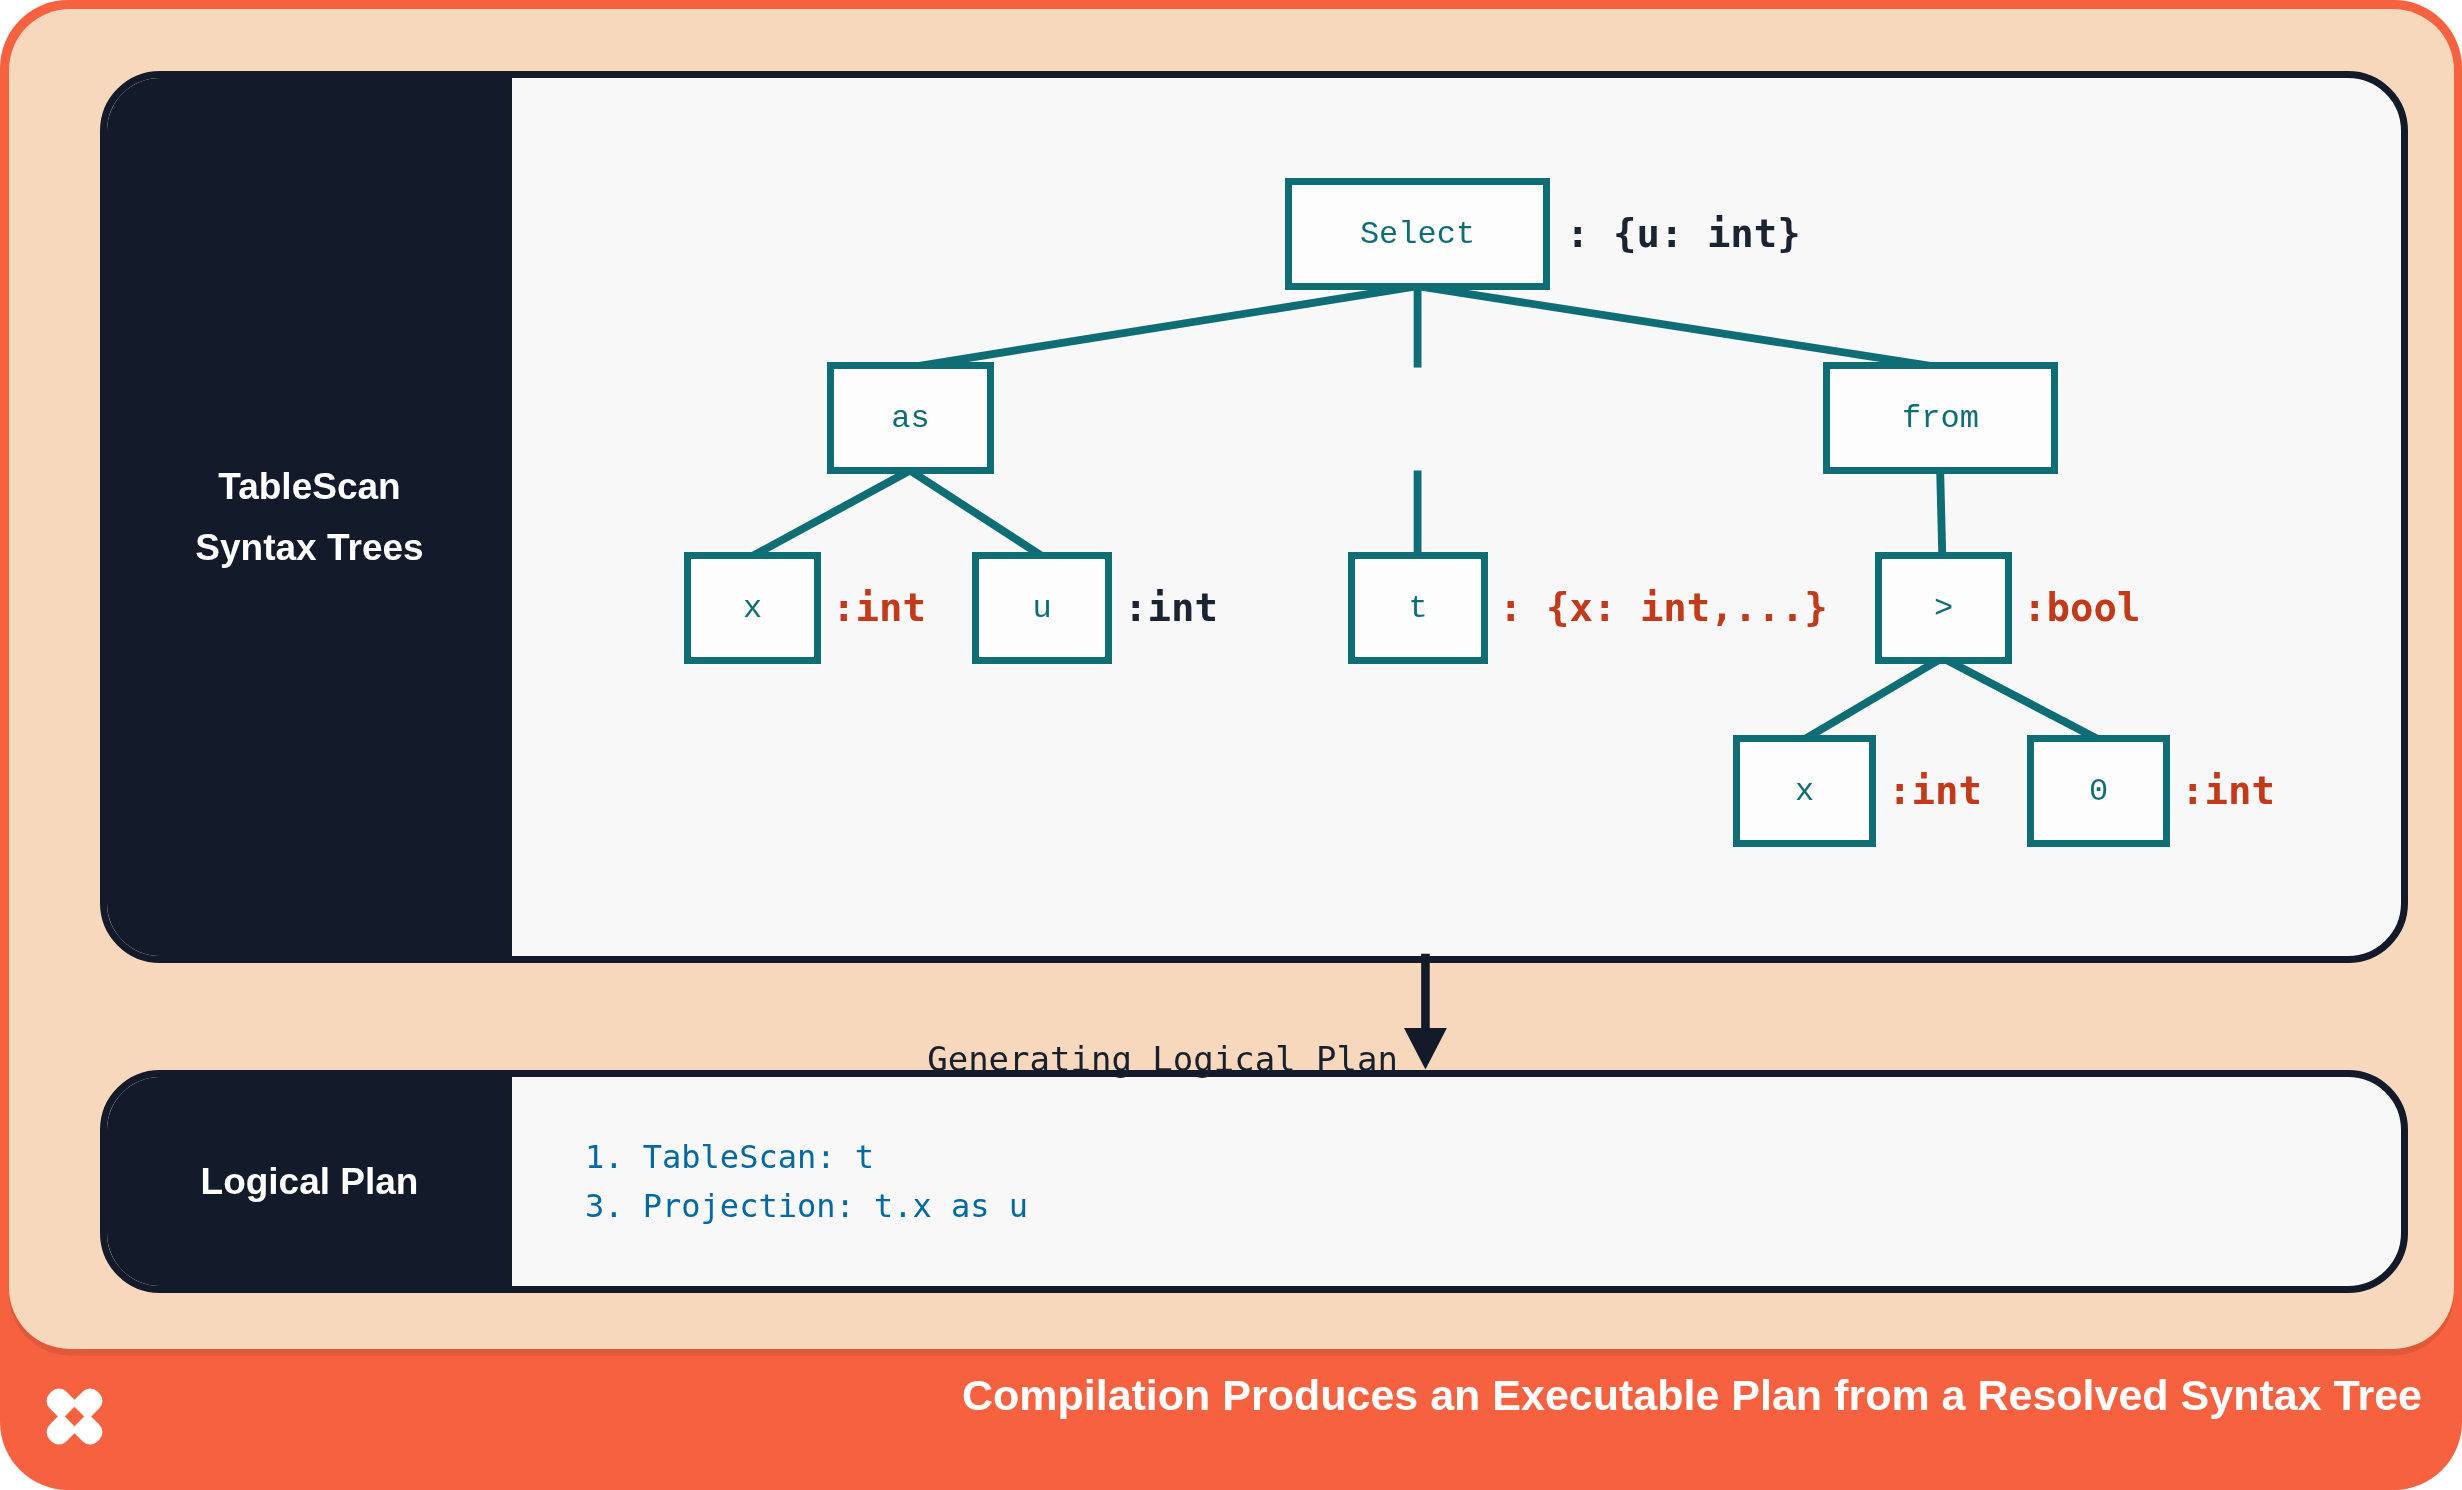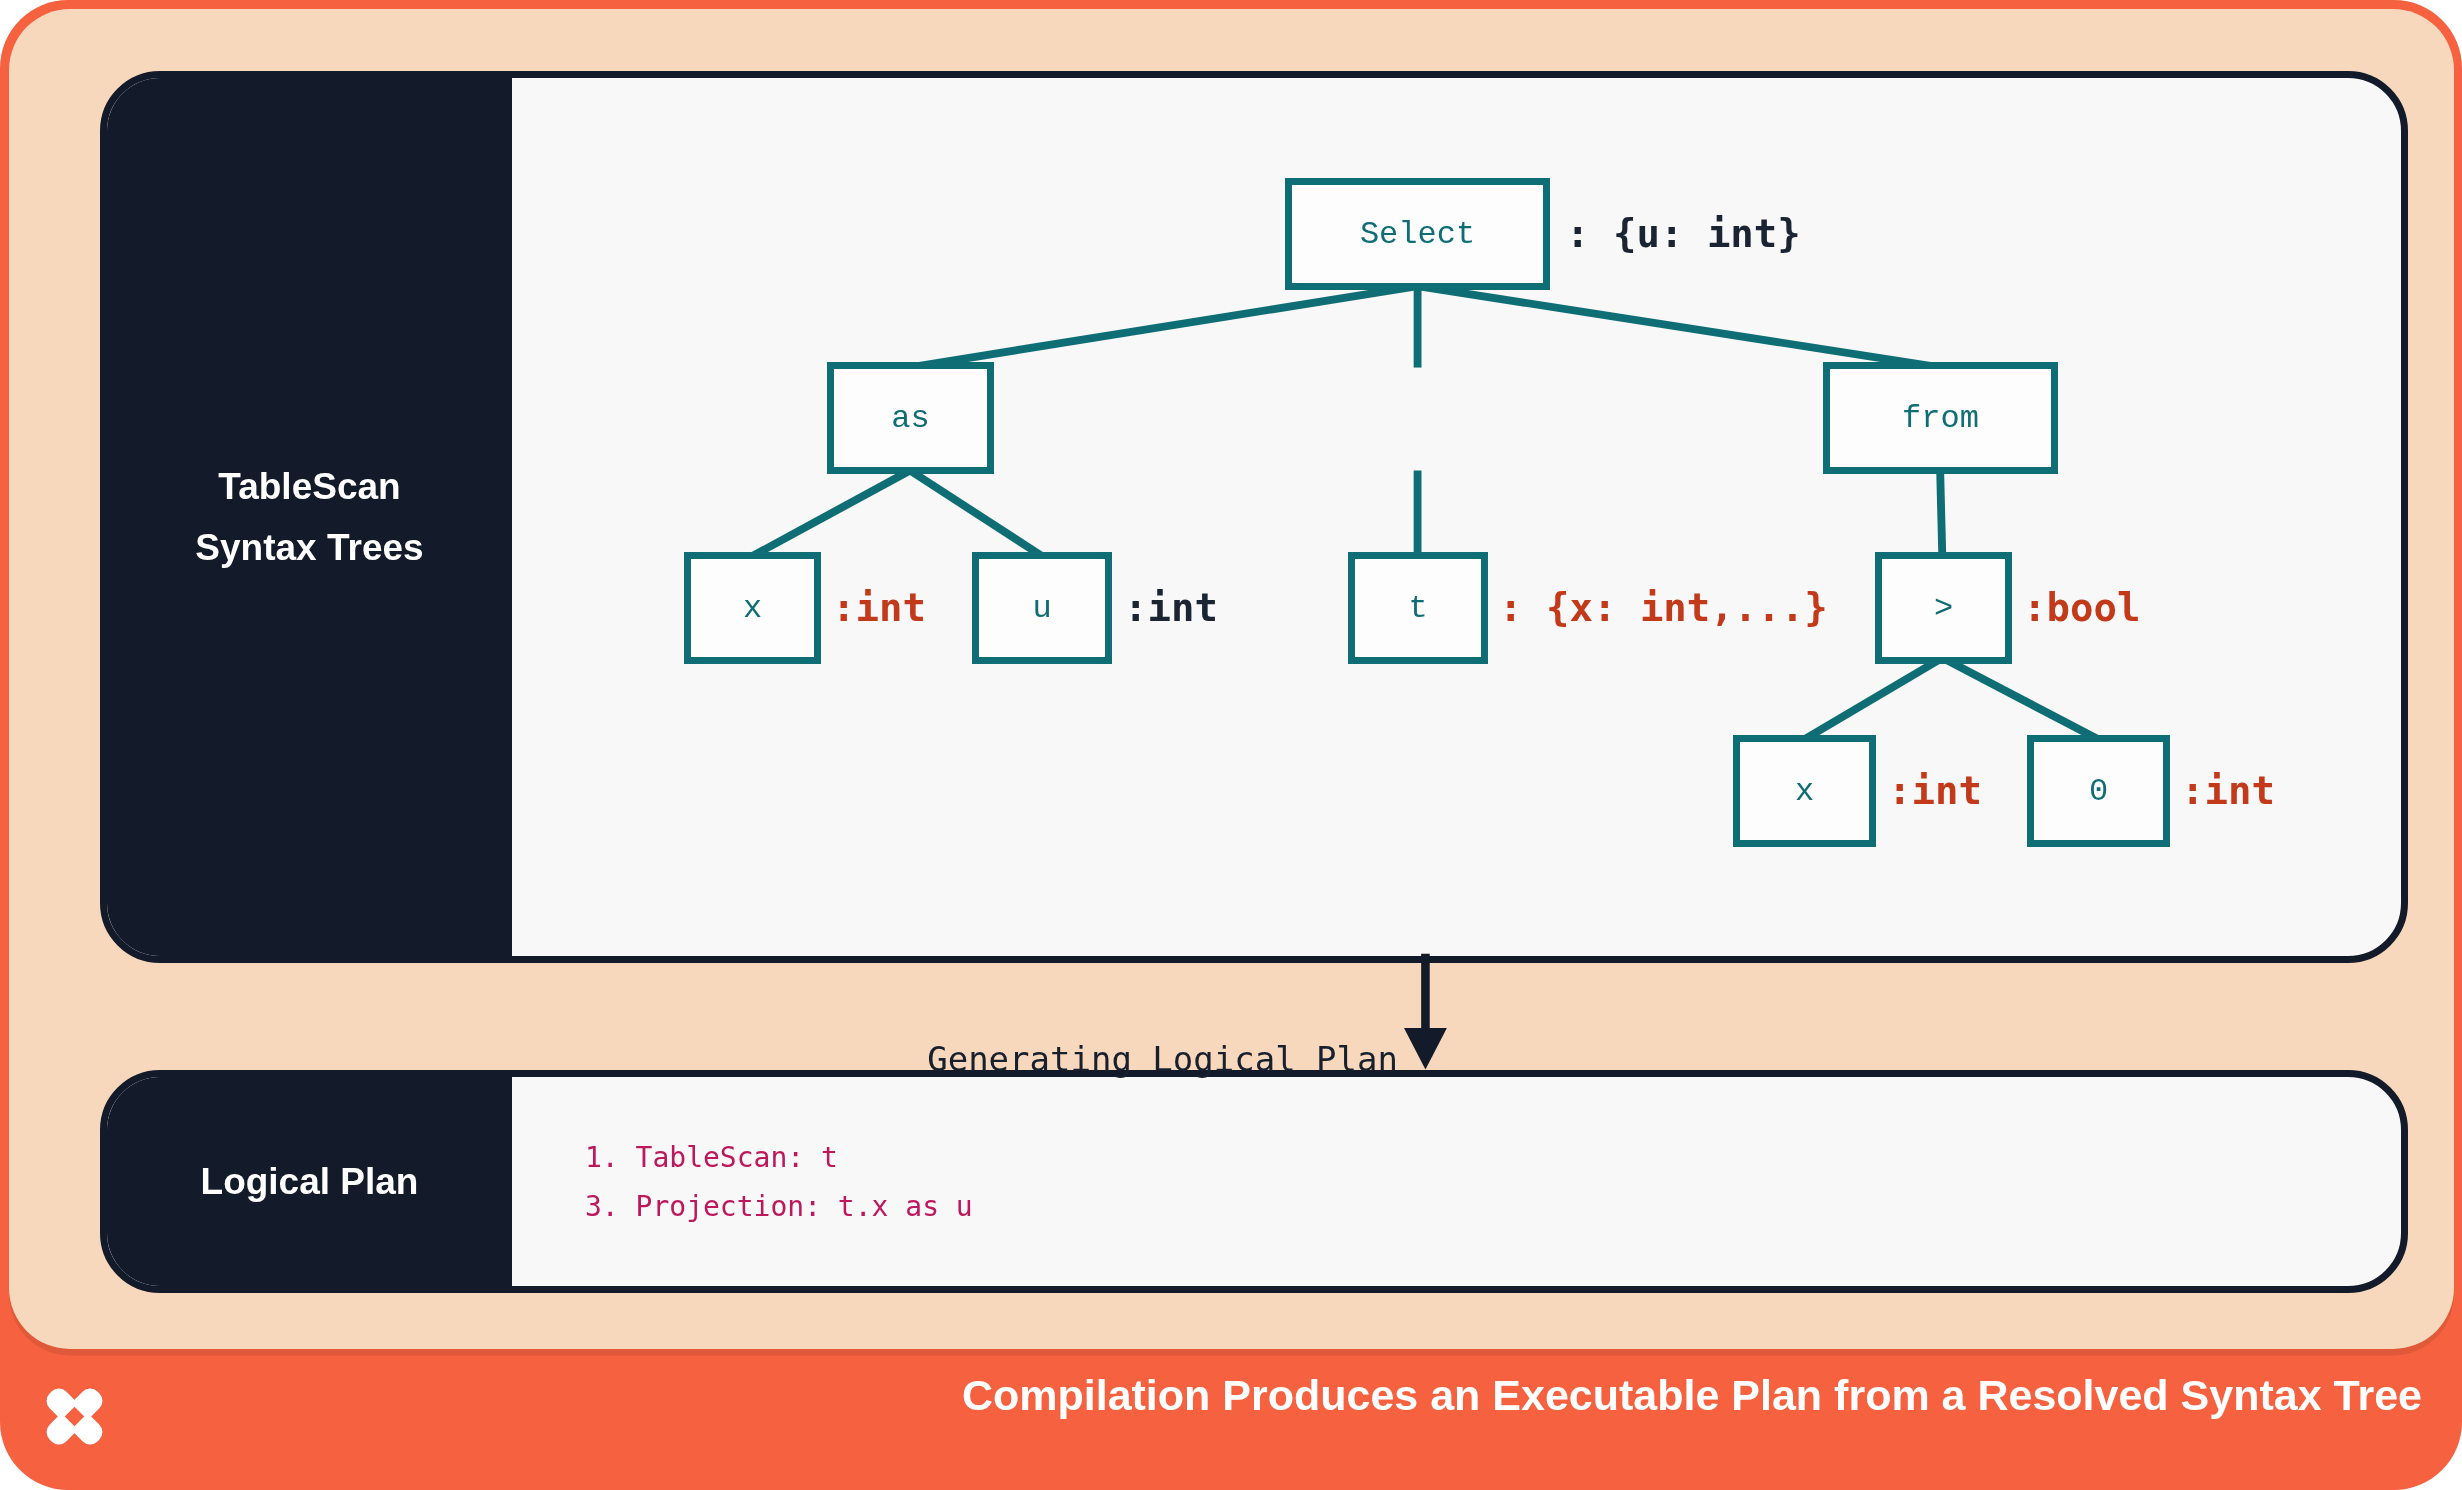--- a/index.html
+++ b/index.html
@@ -53,22 +53,22 @@
   
   .connectors{position:absolute;left:0;top:0;z-index:3;pointer-events:none;}
 
   
   .transition-label{position:absolute;left:908px;top:1035px;width:490px;height:49px;
         line-height:49px;text-align:right;z-index:5;
         font-family:"DejaVu Sans Mono",monospace;font-size:34px;color:#18202E;}
 
   
   .steps{position:absolute;left:478px;top:50%;transform:translateY(-50%);}
-  .step{font-family:"DejaVu Sans Mono",monospace;font-size:28px;line-height:49px;
-        color:#be185d;white-space:pre;}
+  .step{font-family:"DejaVu Sans Mono",monospace;font-size:32px;line-height:49px;
+        color:#0369a1;white-space:pre;}
 
   
   .footer{position:absolute;left:0;top:1348px;width:2462px;height:142px;z-index:5;}
   .footer-logo{position:absolute;left:40px;top:34px;width:69px;height:69px;}
   .footer-title{position:absolute;right:40px;top:24px;height:47px;line-height:47px;
         color:#ffffff;font-weight:bold;font-size:43px;white-space:nowrap;}
 </style>
 </head>
 <body>
 

